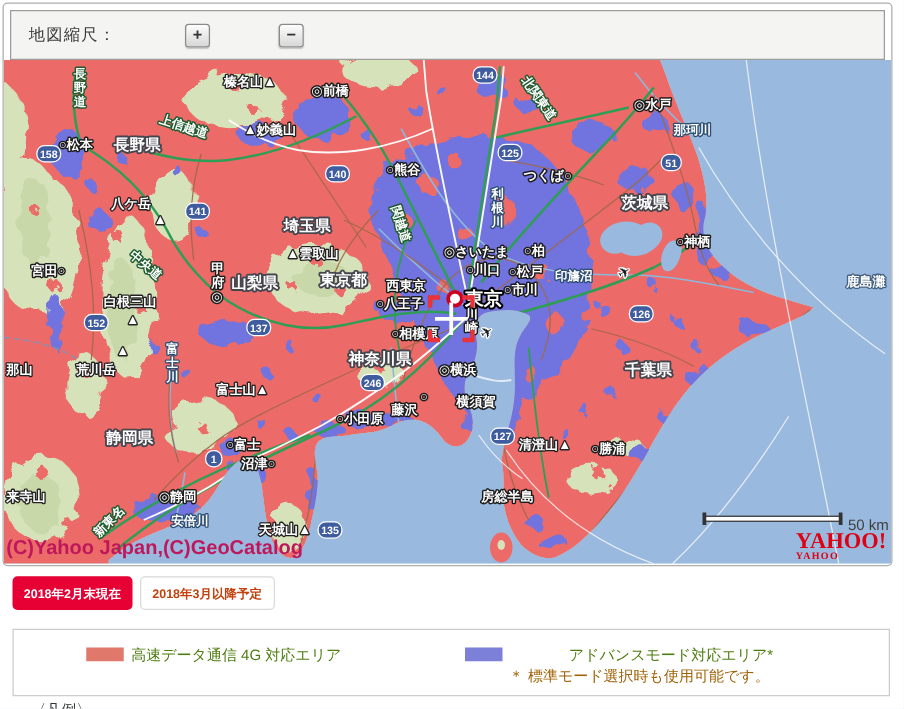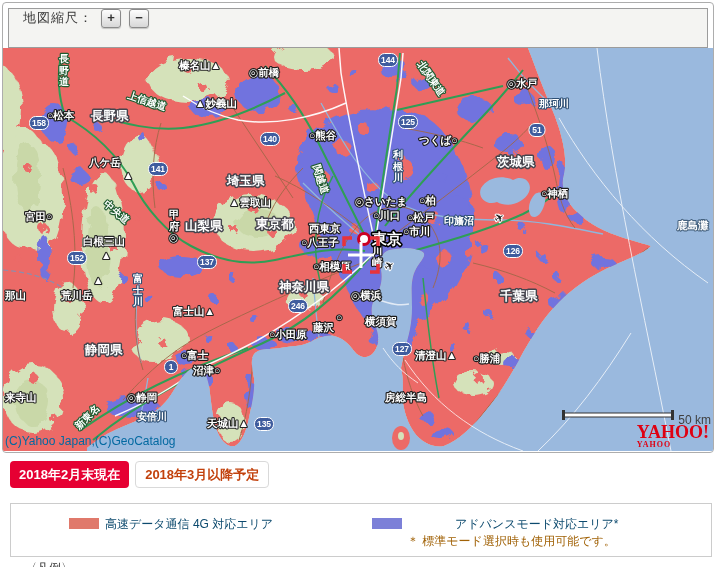--- a/index.html
+++ b/index.html
@@ -1,39 +1,39 @@
 <!DOCTYPE html>
 <html><head>
 <meta charset="utf-8">
 <style>
   html,body{margin:0;padding:0;background:#fff;}
   body{width:723px;height:567px;position:relative;font-family:"Liberation Sans","DejaVu Sans",sans-serif;}
   .frame{position:absolute;left:2px;top:2px;width:710px;height:449px;border:1px solid #adadad;border-radius:4px;background:#fff;overflow:hidden;}
-  .toolbar{position:absolute;left:5px;top:5px;width:698px;height:38px;border:1px solid #9c9c9c;background:#f4f4f2;display:flex;align-items:flex-start;}
+  .toolbar{position:absolute;left:5px;top:5px;width:698px;height:38px;border:1px solid #9c9c9c;background:#f4f4f2;display:flex;align-items:center;gap:47px;}
   .toolbar .lbl{margin-left:14px;font-size:13px;color:#3a3a3a;letter-spacing:1px;}
   .zbtn{width:18px;height:17px;margin-left:8px;border:1px solid #8a8a8a;border-radius:3px;
         background:linear-gradient(#fdfdfd,#d7d7d7);font-size:13px;font-weight:bold;color:#333;
         line-height:15px;text-align:center;cursor:pointer;box-shadow:0 1px 1px rgba(0,0,0,.2);}
   .mapwrap{position:absolute;left:0px;top:45px;width:710px;height:403px;}
-  .copyright{position:absolute;left:2px;bottom:3px;font-size:12px;color:#0369a1;}
+  .copyright{position:absolute;left:2px;bottom:3px;font-size:16px;color:#be185d;font-weight:bold;}
   .scaletext{position:absolute;right:2px;bottom:24px;font-size:12px;color:#404040;}
   .yahoo{position:absolute;right:4px;bottom:2px;color:#df0012;line-height:1;}
   .yahoo .y1{font-family:"Liberation Serif","DejaVu Serif",serif;font-weight:bold;font-size:18px;letter-spacing:0px;}
   .yahoo .y2{font-family:"Liberation Serif","DejaVu Serif",serif;font-weight:bold;font-size:8px;letter-spacing:1px;}
   .tabs{position:absolute;left:10px;top:461px;display:flex;gap:6px;}
-  .tab{height:27px;border-radius:4px;font-size:13px;font-weight:bold;display:flex;align-items:center;
+  .tab{height:27px;border-radius:4px;font-size:10px;font-weight:bold;display:flex;align-items:center;
        padding:12px 9px;cursor:pointer;box-sizing:border-box;}
   .tab.active{background:#e60033;color:#fff;}
   .tab.inactive{background:#fff;color:#c2410c;border:1px solid #d9d9d9;}
   .legend{position:absolute;left:10px;top:503px;width:702px;height:54px;border:1px solid #ccc;background:#fff;box-sizing:border-box;}
   .legend .title{position:absolute;left:14px;top:20px;font-size:12px;color:#333;margin-top:36px;}
   .sw{position:absolute;width:30px;height:11px;top:14px;}
   .sw1{left:58px;}
   .sw2{left:361px;}
-  .li{position:absolute;top:12px;font-size:12px;color:#0c4a6e;}
+  .li{position:absolute;top:12px;font-size:12px;color:#4d7c0f;}
   .li1{left:94px;}
   .li2{left:396px;margin-left:48px;}
   .note{position:absolute;left:396px;top:29px;font-size:12px;color:#a16207;}
   
   text{font-family:"Liberation Sans","DejaVu Sans",sans-serif;paint-order:stroke;stroke-linejoin:round;stroke-linecap:round;}
   .city{font-size:10.5px;font-weight:bold;fill:#fff;stroke:#1c1c1c;stroke-width:2.4px;}
   .tokyo{font-size:15px;font-weight:bold;fill:#fff;stroke:#000;stroke-width:3.2px;}
   .pref{font-size:12.5px;font-weight:bold;fill:#fff;stroke:#45454e;stroke-width:3px;}
   .mtn{font-size:10.5px;font-weight:bold;fill:#fff;stroke:#222;stroke-width:2.2px;}
   .river{font-size:10px;font-weight:bold;fill:#fff;stroke:#2e4f74;stroke-width:2.2px;}

